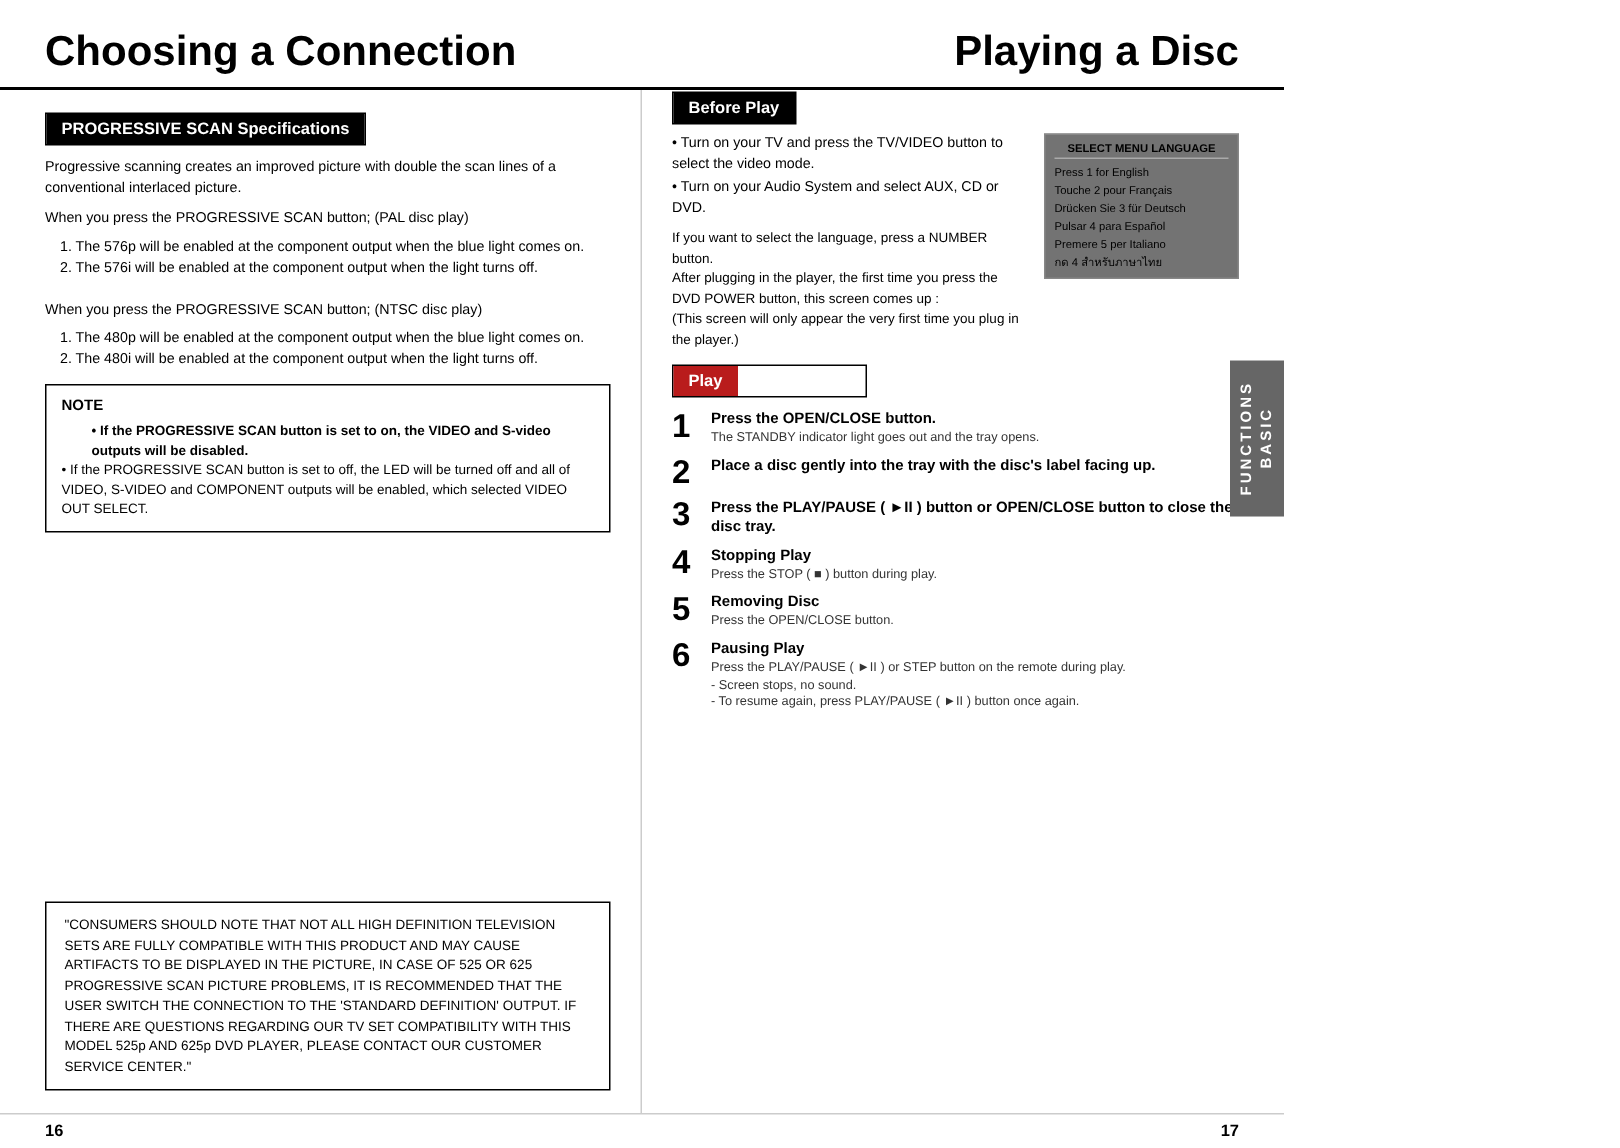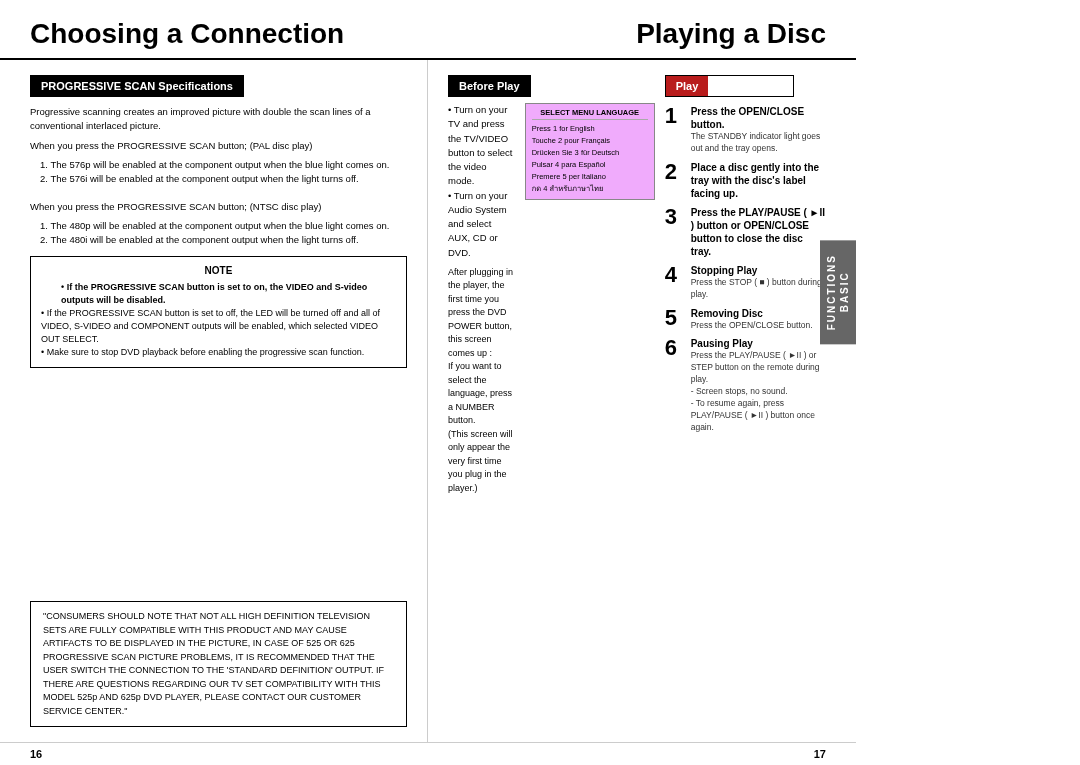--- a/index.html
+++ b/index.html
@@ -52,22 +52,23 @@
       width: 50%;
       padding: 15px 20px 15px 30px;
       border-right: 1px solid #ccc;
       display: flex;
       flex-direction: column;
     }
 
     
     .right-column {
       width: 50%;
-      padding: 15px 30px 15px 20px;
-      display: flex;
+      padding: 1px 30px 15px 20px;
+      display: flex;
+      flex-direction: column;
       gap: 10px;
       position: relative;
     }
 
     
     .prog-scan-section {
       margin-bottom: 5px;
     }
 
     .prog-scan-header-wrap {
@@ -102,21 +103,20 @@
     .note-box {
       border: 1.5px solid #000;
       padding: 8px 10px;
       margin-top: 4px;
     }
 
     .note-header {
       font-weight: bold;
       font-size: 10px;
       margin-bottom: 5px;
-      text-align: center;
     }
 
     .note-text {
       font-size: 9px;
       line-height: 1.45;
     }
 
     .note-text .bold-line {
       font-weight: bold;
       margin-left: 20px;
@@ -160,21 +160,21 @@
     .before-play-text {
       flex: 1;
       font-size: 9.5px;
       line-height: 1.5;
     }
 
     
     .lang-box {
       width: 130px;
       border: 1px solid #888;
-      background: #f0abfc;
+      background: #737373;
       font-size: 8px;
       padding: 4px 6px;
       flex-shrink: 0;
     }
 
     .lang-box-title {
       font-size: 7.5px;
       text-align: center;
       font-weight: bold;
       border-bottom: 1px solid #aaa;
@@ -287,21 +287,20 @@
             <div>2. The 480i will be enabled at the component output when the light turns off.</div>
           </div>
         </div>
       </div>
 
       <div class="note-box">
         <div class="note-header">NOTE</div>
         <div class="note-text">
           <div class="bold-line">• If the PROGRESSIVE SCAN button is set to on, the VIDEO and S-video outputs will be disabled.</div>
           <div>• If the PROGRESSIVE SCAN button is set to off, the LED will be turned off and all of VIDEO, S-VIDEO and COMPONENT outputs will be enabled, which selected VIDEO OUT SELECT.</div>
-          <div>• Make sure to stop DVD playback before enabling the progressive scan function.</div>
         </div>
       </div>
 
       <div class="consumer-box">
         <div class="consumer-text">"CONSUMERS SHOULD NOTE THAT NOT ALL  HIGH DEFINITION TELEVISION SETS ARE FULLY COMPATIBLE WITH THIS PRODUCT AND MAY CAUSE ARTIFACTS TO BE DISPLAYED IN THE PICTURE, IN CASE OF 525 OR 625 PROGRESSIVE SCAN PICTURE PROBLEMS, IT IS RECOMMENDED THAT THE USER SWITCH THE CONNECTION TO THE 'STANDARD DEFINITION' OUTPUT. IF THERE ARE QUESTIONS REGARDING OUR TV SET COMPATIBILITY WITH THIS MODEL 525p AND 625p DVD PLAYER, PLEASE CONTACT OUR CUSTOMER SERVICE CENTER."</div>
       </div>
 
     </div>
 
     <div class="right-column">
@@ -310,22 +309,22 @@
         <div class="before-play-header-wrap">
           <span class="before-play-label">Before Play</span>
         </div>
         <div class="before-play-content">
           <div class="before-play-text">
             <div style="font-size:9.5px; line-height:1.5; margin-bottom:6px;">
               <div>• Turn on your TV and press the TV/VIDEO button to select the video mode.</div>
               <div>• Turn on your Audio System and select AUX, CD or DVD.</div>
             </div>
             <div style="font-size:9px; line-height:1.5;">
+              <div>If you want to select the language, press a NUMBER button.</div>
               <div>After plugging in the player, the first time you press the DVD POWER button, this screen comes up :</div>
-              <div>If you want to select the language, press a NUMBER button.</div>
               <div>(This screen will only appear the very first time you plug in the player.)</div>
             </div>
           </div>
 
           <div class="lang-box">
             <div class="lang-box-title">SELECT MENU LANGUAGE</div>
             <div class="lang-box-item">Press   1  for English</div>
             <div class="lang-box-item">Touche  2  pour Français</div>
             <div class="lang-box-item">Drücken Sie  3  für Deutsch</div>
             <div class="lang-box-item">Pulsar  4  para Español</div>

